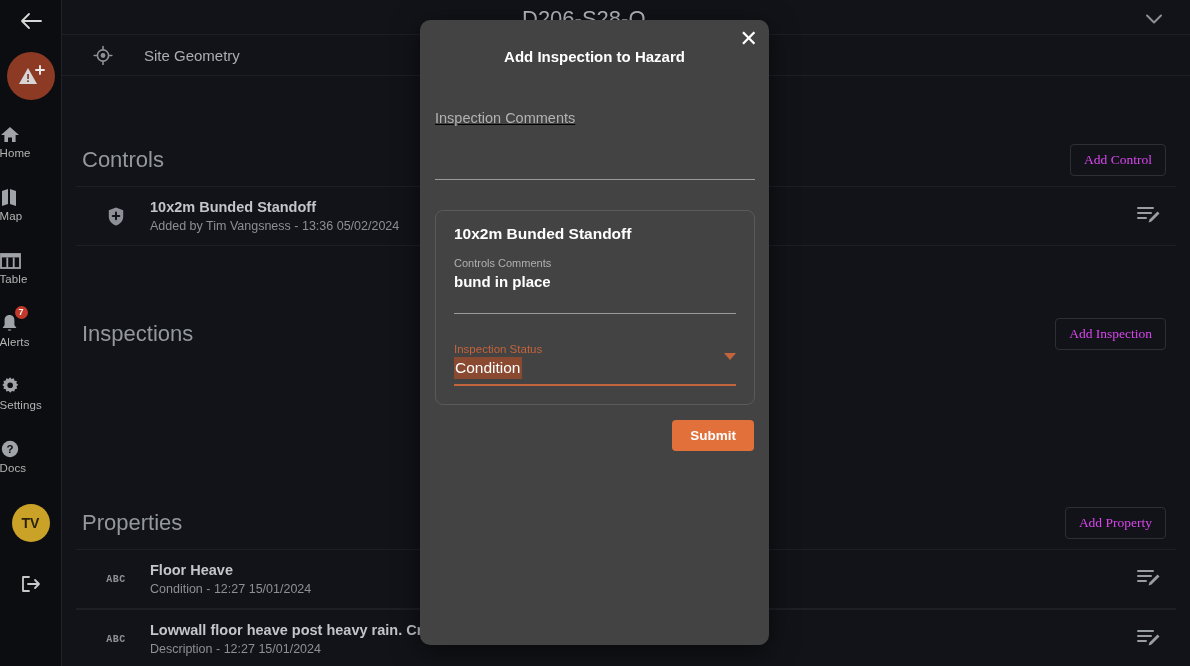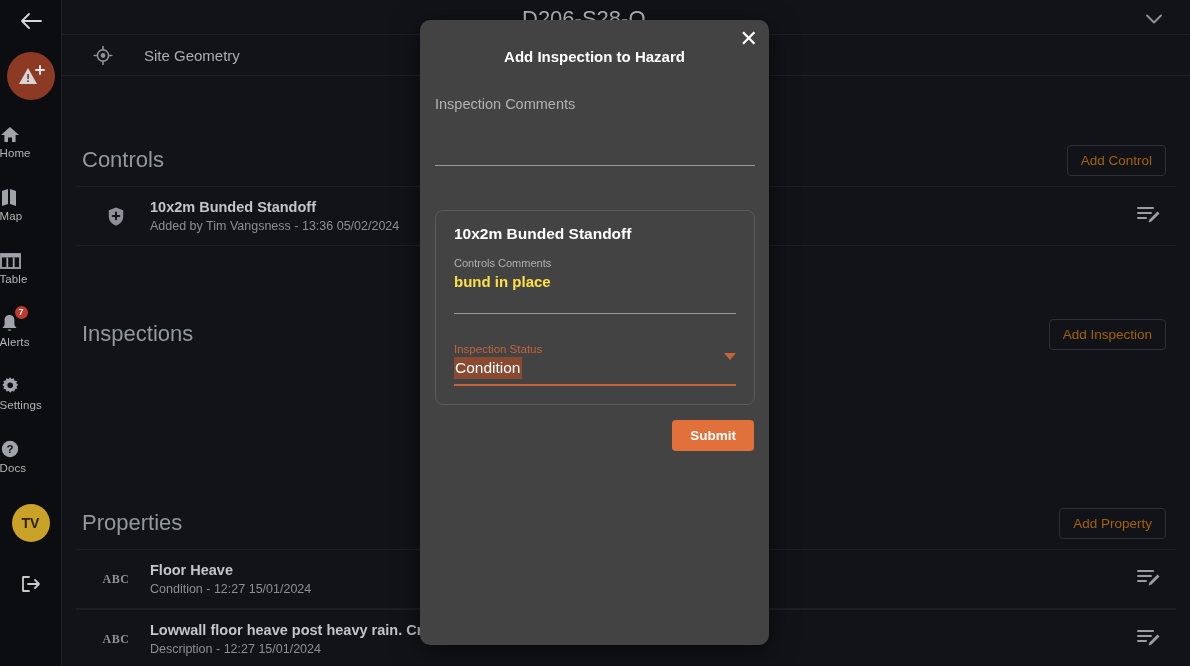--- a/index.html
+++ b/index.html
@@ -69,70 +69,70 @@
   .chev { position: absolute; right: 26px; top: 12px; color: #8d9096; cursor: pointer; }
 
   .section { position: absolute; left: 0; right: 0; }
   .section-head {
     display: flex; align-items: center; justify-content: space-between;
     padding: 0 24px 0 20px; height: 40px;
   }
   .section-title { font-size: 22px; color: #93979e; font-weight: 400; }
   .outline-btn {
     border: 1px solid #2e2f34; background: transparent;
-    color: #a16207; font-size: 13.5px; font-family: Liberation Sans, sans-serif;
+    color: #d946ef; font-size: 13.5px; font-family: Liberation Serif, serif;
     padding: 7px 13px; border-radius: 4px; cursor: pointer;
   }
   .list-row {
     display: flex; align-items: center; height: 60px;
     border-top: 1px solid #1d1f25; border-bottom: 1px solid #1d1f25;
     margin: 0 14px 0 14px; padding-left: 6px;
   }
   .list-row .ico { width: 68px; display: flex; justify-content: center; color: #8d9096; }
   .list-row .txt { flex: 1; }
   .list-row .t1 { font-size: 14.5px; color: #c2c5ca; font-weight: bold; line-height: 19px; }
   .list-row .t2 { font-size: 12.5px; color: #8b8f96; line-height: 18px; }
   .list-row .act { padding-right: 16px; color: #9a9da3; cursor: pointer; }
   .abc {
-    font-size: 12px; font-weight: bold; letter-spacing: .5px;
-    color: #8d9096; font-family: Liberation Serif, serif; text-align: right;
+    font-size: 10px; font-weight: bold; letter-spacing: .5px;
+    color: #8d9096; font-family: Liberation Mono, monospace; text-align: right;
   }
 
   
   .modal {
     position: absolute; left: 420px; top: 20px;
     width: 349px; height: 625px;
     background: #434343; border-radius: 10px;
     box-shadow: 0 6px 28px rgba(0,0,0,.55);
     z-index: 20;
   }
   .modal-title {
     text-align: center; color: #fff; font-size: 15px; font-weight: bold;
     padding-top: 12px;
     margin-top: 16px;
   }
   .modal-close {
     position: absolute; right: 11px; top: 8px;
     color: #fff; font-size: 22px; line-height: 22px; cursor: pointer;
     font-family: "Liberation Sans", sans-serif;
   }
-  .field-comments { position: absolute; left: 15px; top: 76px; width: 320px; }
+  .field-comments { position: absolute; left: 15px; top: 90px; width: 320px; text-decoration: underline; }
   .field-comments .fl { font-size: 14.5px; color: #b3b3b3; }
   .field-comments .underline {
     margin-top: 53px; border-bottom: 1px solid #9a9a9a; height: 1px;
   }
 
   .card {
     position: absolute; left: 15px; top: 190px; width: 320px;
     border: 1px solid #5a5a5a; border-radius: 8px;
     padding: 14px 18px 18px 18px; background: #434343;
   }
   .card-title { font-size: 15.5px; color: #fff; font-weight: bold; margin-bottom: 12px; }
   .cc-label { font-size: 11px; color: #b0b0b0; line-height: 16px; }
-  .cc-value { font-size: 15px; color: #fde047; font-weight: bold; line-height: 22px; }
+  .cc-value { font-size: 15px; color: #ffffff; font-weight: bold; line-height: 22px; }
   .cc-underline { border-bottom: 1px solid #9a9a9a; margin-top: 20px; }
 
   .status-field { position: relative; margin-top: 27px; }
   .status-label { font-size: 11.5px; color: #c4643c; line-height: 16px; }
   .status-value {
     font-size: 15.5px; color: #ffffff; line-height: 22px;
     background: #8a4a31; display: inline-block; padding: 0 1px;
   }
   .status-underline { border-bottom: 2px solid #c4643c; margin-top: 5px; }
   .status-caret {

